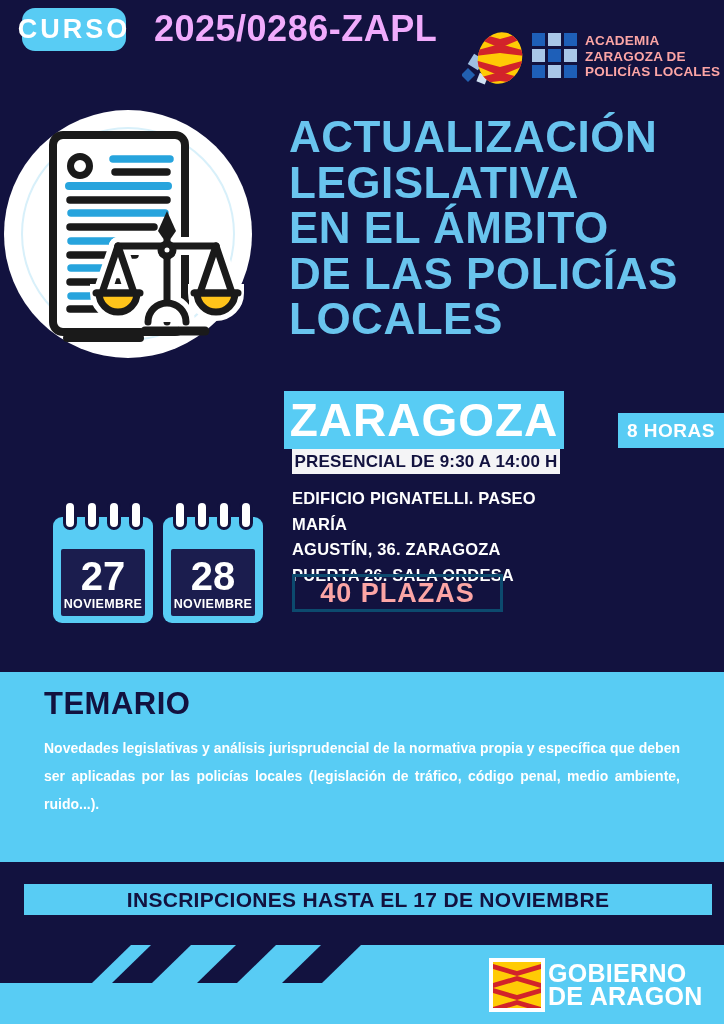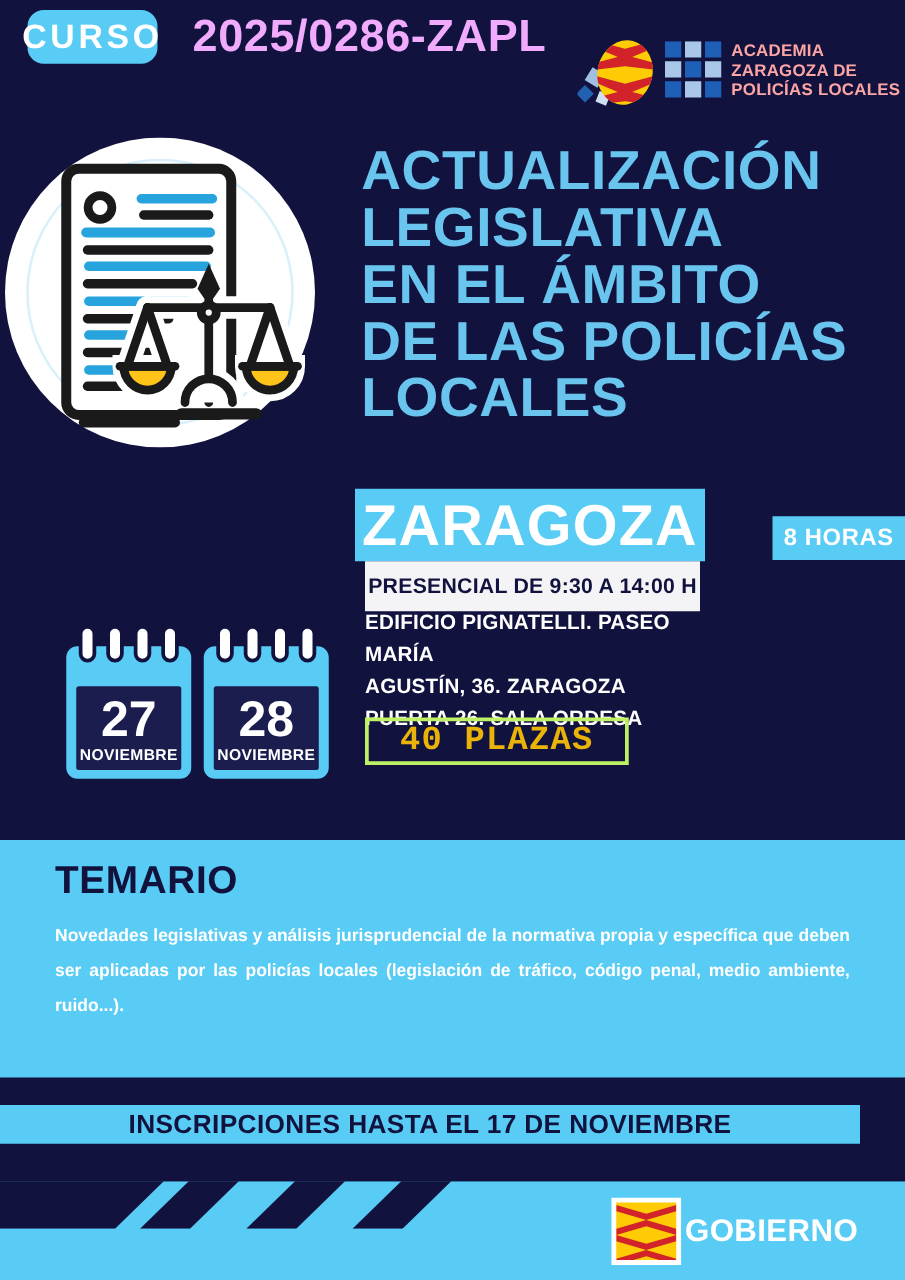--- a/index.html
+++ b/index.html
@@ -27,57 +27,57 @@
     position:absolute;left:289px;top:114px;width:430px;
     color:#69C4EE;font-size:44px;font-weight:800;line-height:45.5px;letter-spacing:.5px;
   }
   
   .city-banner{
     position:absolute;left:284px;top:391px;width:280px;height:58px;
     background:#58CCF4;display:flex;align-items:center;justify-content:center;
     color:#fff;font-size:46px;font-weight:800;letter-spacing:1px;
   }
   .schedule-box{
-    position:absolute;left:292px;top:449px;width:268px;height:40px;
+    position:absolute;left:292px;top:449px;width:268px;height:25px;
     background:#F4F4F6;display:flex;align-items:center;justify-content:center;
     color:#12123F;font-size:17px;font-weight:800;letter-spacing:.2px;
   }
   .hours-badge{
     position:absolute;left:618px;top:413px;width:106px;height:35px;
     background:#58CCF4;display:flex;align-items:center;justify-content:center;
     color:#fff;font-size:19px;font-weight:800;letter-spacing:.5px;
   }
   .location-text{
     position:absolute;left:292px;top:486px;width:300px;
     color:#fff;font-size:16.5px;font-weight:800;line-height:25.5px;letter-spacing:.2px;
   }
   .capacity-box{
     position:absolute;left:292px;top:574px;width:205px;height:32px;
-    border:3px solid #bef264;display:flex;align-items:center;justify-content:center;
-    color:#eab308;font-size:27px;font-weight:800;letter-spacing:1px;font-family:Liberation Mono, monospace;
+    border:3px solid #0c4a6e;display:flex;align-items:center;justify-content:center;
+    color:#fca5a5;font-size:27px;font-weight:800;letter-spacing:1px;
   }
   
   .calendar{position:absolute;top:500px;width:100px;}
   .calendar.c1{left:53px;} .calendar.c2{left:163px;}
   .cal-rings{position:relative;z-index:2;display:flex;justify-content:space-between;padding:0 10px;}
   .cal-ring{width:8px;height:24px;background:#fff;border:3.5px solid #12123F;border-radius:7px;}
   .cal-body{margin-top:-13px;background:#58CCF4;border-radius:9px;height:106px;box-sizing:border-box;padding:32px 8px 0 8px;}
   .cal-inner{background:#1B1D4E;height:67px;border-radius:2px;display:flex;flex-direction:column;align-items:center;justify-content:center;}
   .cal-day{color:#fff;font-size:40px;font-weight:800;line-height:42px;}
   .cal-month{color:#fff;font-size:12.5px;font-weight:800;letter-spacing:.3px;}
   
   .temario{
     position:absolute;left:0;top:672px;width:724px;height:190px;
     background:#58CCF4;box-sizing:border-box;padding:14px 44px 0 44px;
   }
   .temario-heading{color:#12123F;font-size:31px;font-weight:800;letter-spacing:.5px;}
   .temario-body{margin-top:12px;color:#fff;font-size:14px;font-weight:700;line-height:28px;text-align:justify;}
   
   .deadline-banner{
-    position:absolute;left:0;top:884px;width:688px;height:31px;
+    position:absolute;left:24px;top:884px;width:688px;height:31px;
     background:#58CCF4;display:flex;align-items:center;justify-content:center;
     color:#12123F;font-size:21px;font-weight:800;letter-spacing:.3px;
   }
   .bottom-blue{position:absolute;left:0;top:945px;width:724px;height:79px;background:#58CCF4;}
   .stripes{position:absolute;left:0;top:931px;}
   .gov-logo{position:absolute;left:489px;top:958px;display:flex;align-items:center;}
   .gov-text{margin-left:3px;color:#fff;font-size:25px;font-weight:800;line-height:23px;letter-spacing:.3px;}
 </style>
 </head>
 <body>
@@ -250,16 +250,17 @@
       <rect x="4" y="4" width="48" height="46" fill="#FFCB05"></rect>
       <g clip-path="url(#shieldClip)" fill="#D2232A">
         <polygon points="4,6 28,13 52,6 52,11 28,18 4,11"></polygon>
         <polygon points="4,25 28,18 52,25 52,30 28,23 4,30"></polygon>
         <polygon points="4,30 28,37 52,30 52,35 28,42 4,35"></polygon>
         <polygon points="4,49 28,42 52,49 52,54 28,47 4,54"></polygon>
       </g>
     </svg>
     <div class="gov-text">
       <div>GOBIERNO</div>
+      <div>DE ARAGON</div>
     </div>
   </div>
 
 </div>
 
 </body></html>

